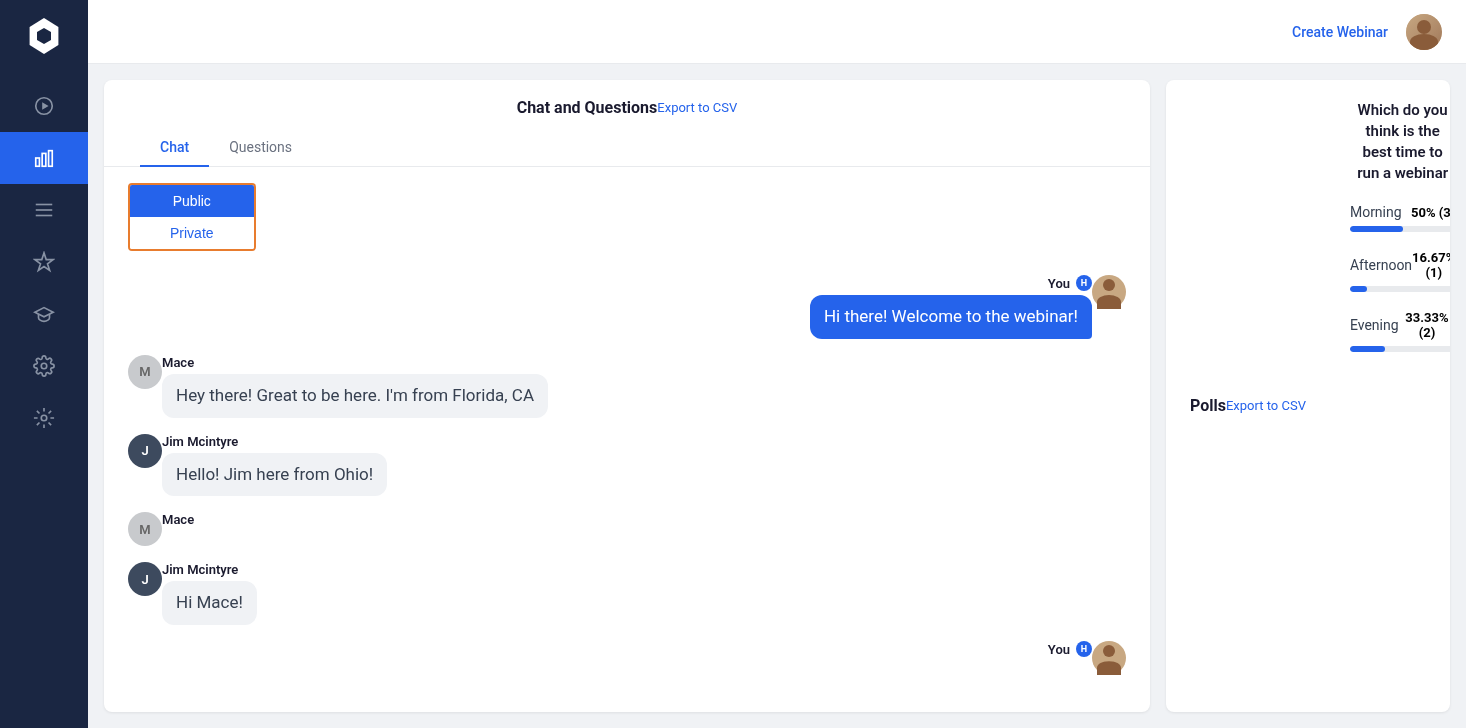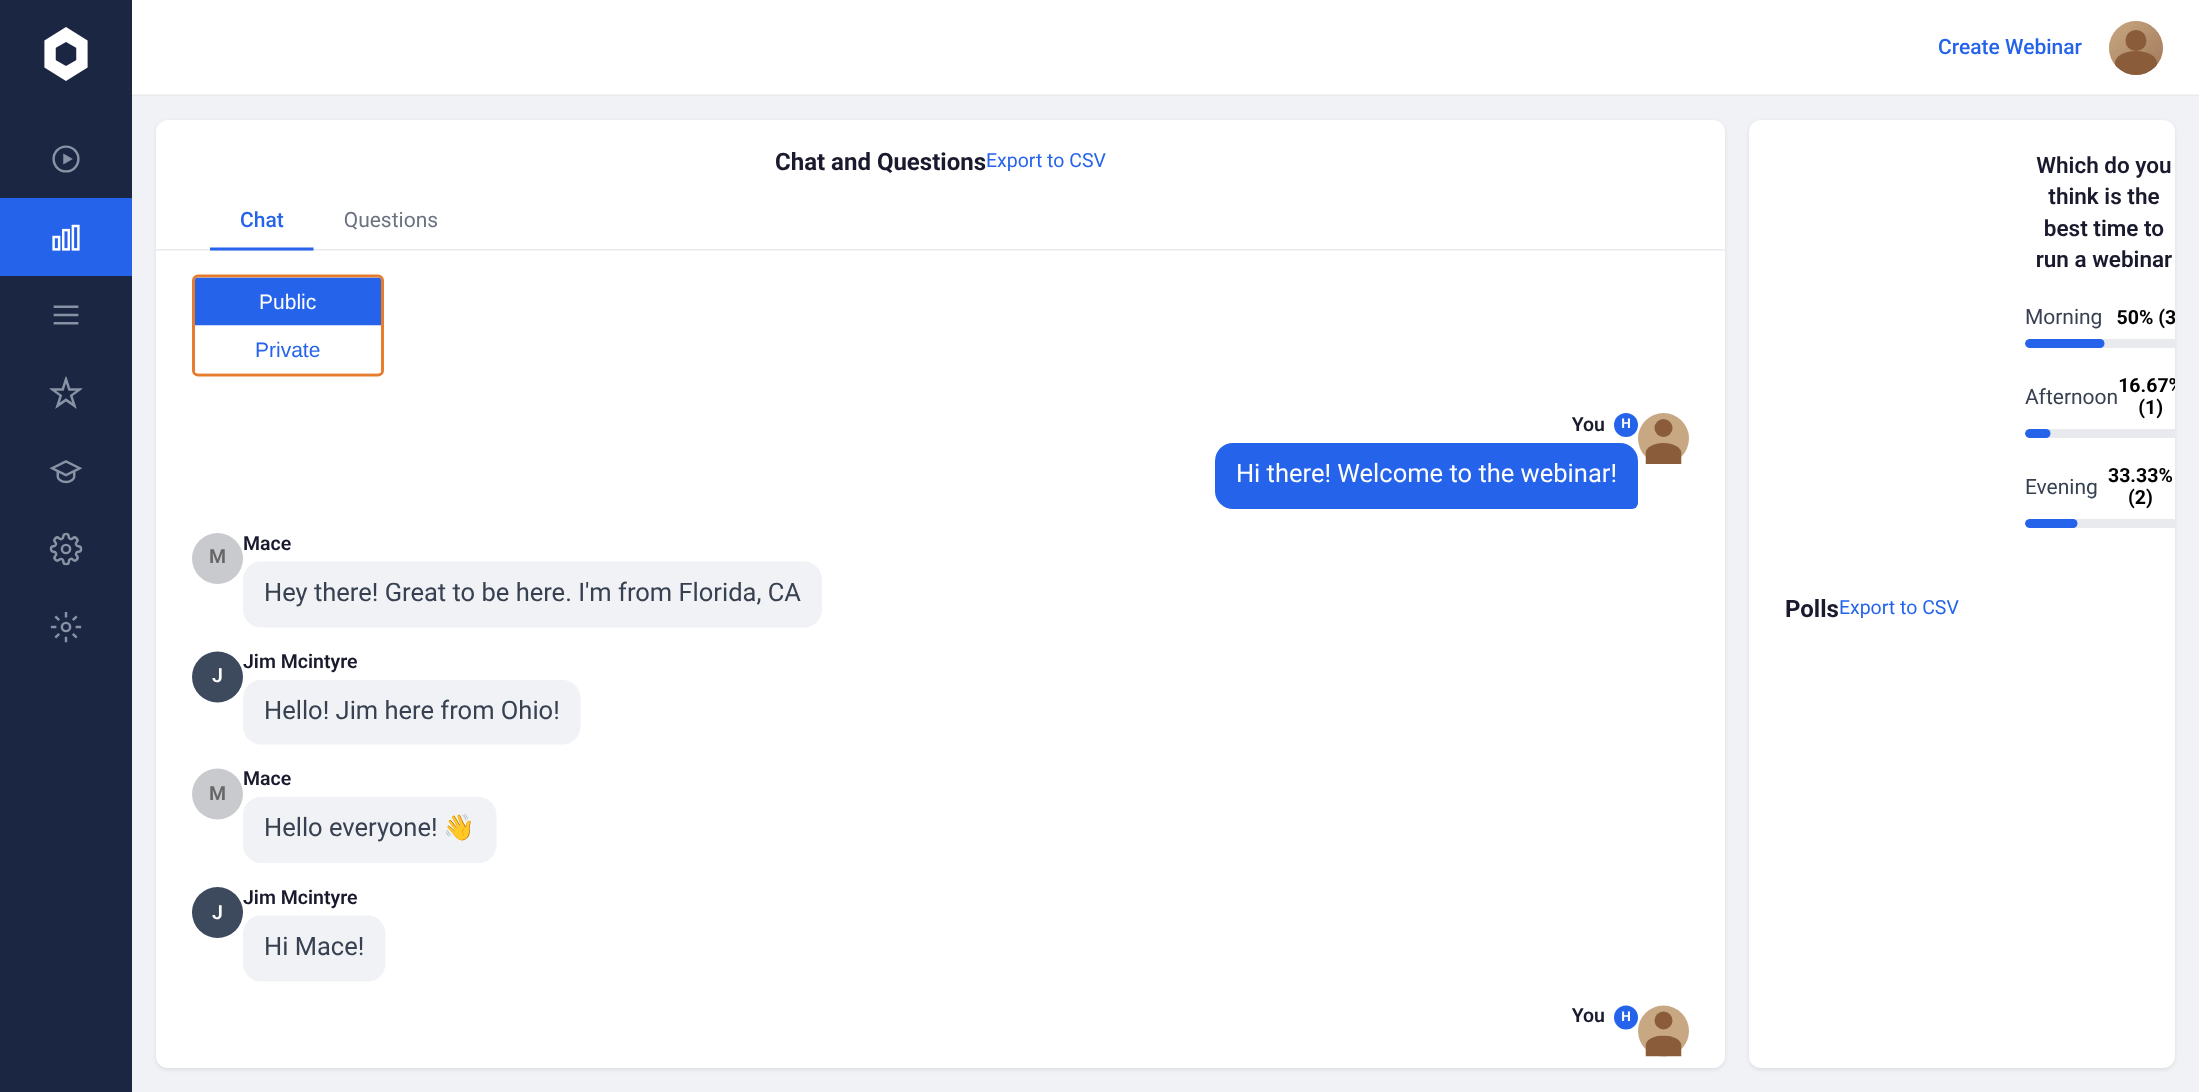--- a/index.html
+++ b/index.html
@@ -519,21 +519,20 @@
           <div class="msg-content">
             <div class="msg-name">Jim Mcintyre</div>
             <div class="msg-bubble">Hello! Jim here from Ohio!</div>
           </div>
         </div>
 
         <div class="message-row">
           <div class="msg-avatar mace">M</div>
           <div class="msg-content">
             <div class="msg-name">Mace</div>
-            <div class="msg-bubble">Hello everyone! 👋</div>
           </div>
         </div>
 
         <div class="message-row">
           <div class="msg-avatar jim">J</div>
           <div class="msg-content">
             <div class="msg-name">Jim Mcintyre</div>
             <div class="msg-bubble">Hi Mace!</div>
           </div>
         </div>

